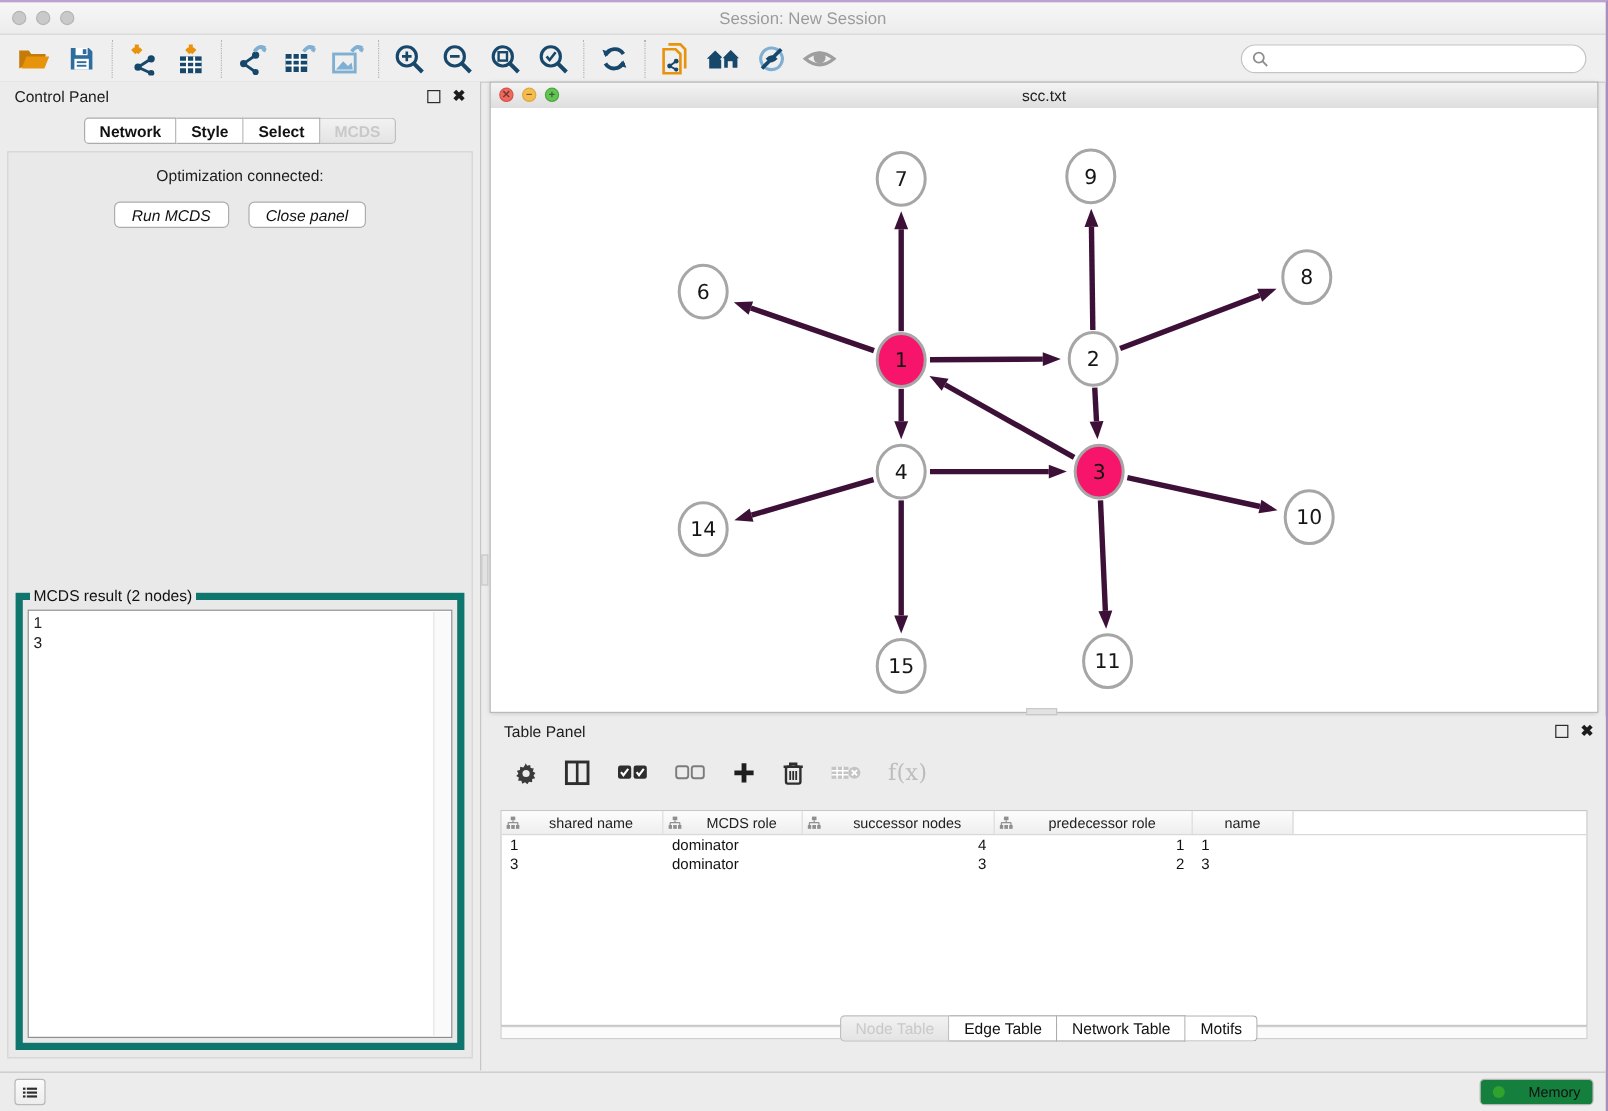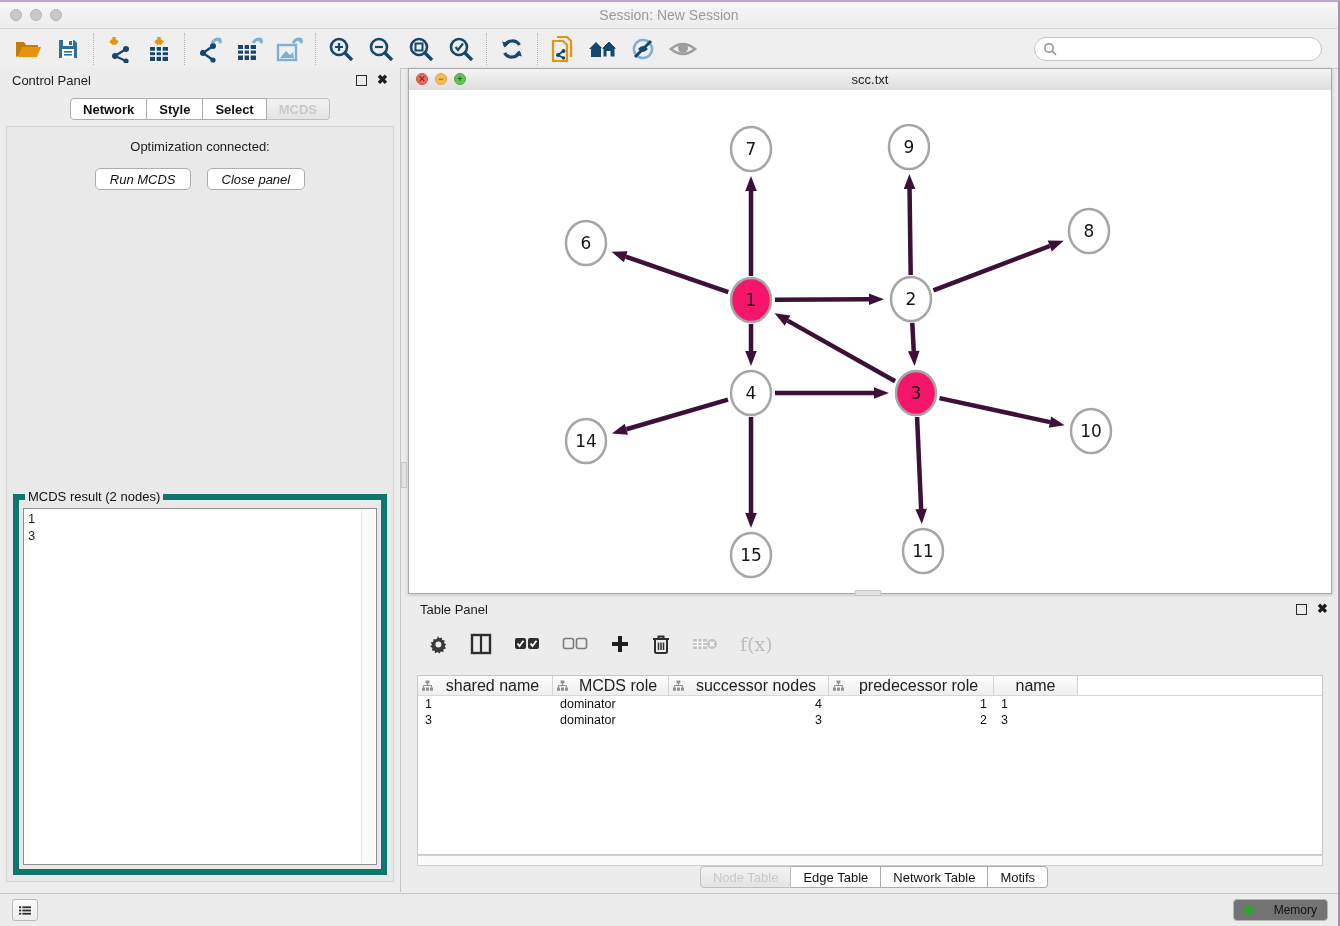--- a/index.html
+++ b/index.html
@@ -75,35 +75,35 @@
            border:1px solid #C8C8C8;box-sizing:border-box;}
   
   .table-panel{position:absolute;left:408px;top:595px;width:932px;height:295px;background:#ECECEC;}
   .tp-toolbar{display:flex;align-items:center;gap:22px;height:34px;padding-left:20px;margin-top:6px;}
   .tp-ico{display:flex;align-items:center;justify-content:center;background:none;border:none;padding:0;}
   .fx-label{font-family:"DejaVu Serif",serif;font-size:19px;color:#BDBDBD;}
   .tbl-wrap{position:absolute;left:9px;top:78px;width:906px;height:180px;background:#fff;
             border:1px solid #C8C8C8;box-sizing:border-box;overflow:hidden;}
   .tbl-header{display:flex;height:19px;border-bottom:1px solid #D8D8D8;}
   .th-cell{display:flex;align-items:center;box-sizing:border-box;border-right:1px solid #D5D5D5;
-           background:linear-gradient(#FDFDFD,#EEEEEE);font-size:16px;color:#222;padding:0 4px;}
+           background:linear-gradient(#FDFDFD,#EEEEEE);font-size:12px;color:#222;padding:0 4px;}
   .th-cell .th-ico{margin-right:4px;display:flex;}
   .th-cell .th-label{flex:1;text-align:center;}
   .tbl-row{display:flex;height:16px;}
   .td-cell{box-sizing:border-box;font-size:12.5px;color:#111;padding:0 7px;line-height:16px;
            white-space:nowrap;overflow:hidden;}
   .tbl-hscroll{position:absolute;left:9px;top:258px;width:906px;height:11px;background:#FBFBFB;
                border:1px solid #CFCFCF;box-sizing:border-box;}
-  .tp-tabs{position:absolute;left:0;right:0;bottom:4px;display:flex;justify-content:center;}
+  .tp-tabs{position:absolute;left:0;right:0;bottom:24px;display:flex;justify-content:center;}
   
   .footer{position:absolute;left:0;bottom:0;width:100%;height:33px;background:#ECECEC;
           border-top:1px solid #C6C6C6;box-sizing:border-box;}
   .list-btn{position:absolute;left:12px;top:5px;width:26px;height:22px;background:linear-gradient(#FBFBFB,#EDEDED);
             border:1px solid #B9B9B9;border-radius:3px;display:flex;align-items:center;justify-content:center;}
-  .memory-btn{position:absolute;right:10px;top:5px;height:22px;padding:0 10px;background:#737373;
+  .memory-btn{position:absolute;right:10px;top:5px;height:22px;padding:0 10px;background:#15803d;
               border:1px solid #B5B5B5;border-radius:4px;display:flex;align-items:center;gap:20px;font-size:12px;color:#111;}
   .mem-dot{width:10px;height:10px;border-radius:50%;background:#2FA32B;}
 </style>
 </head>
 <body>
 
 <div class="app">
 
   <div class="titlebar">
     <div class="traffic">

